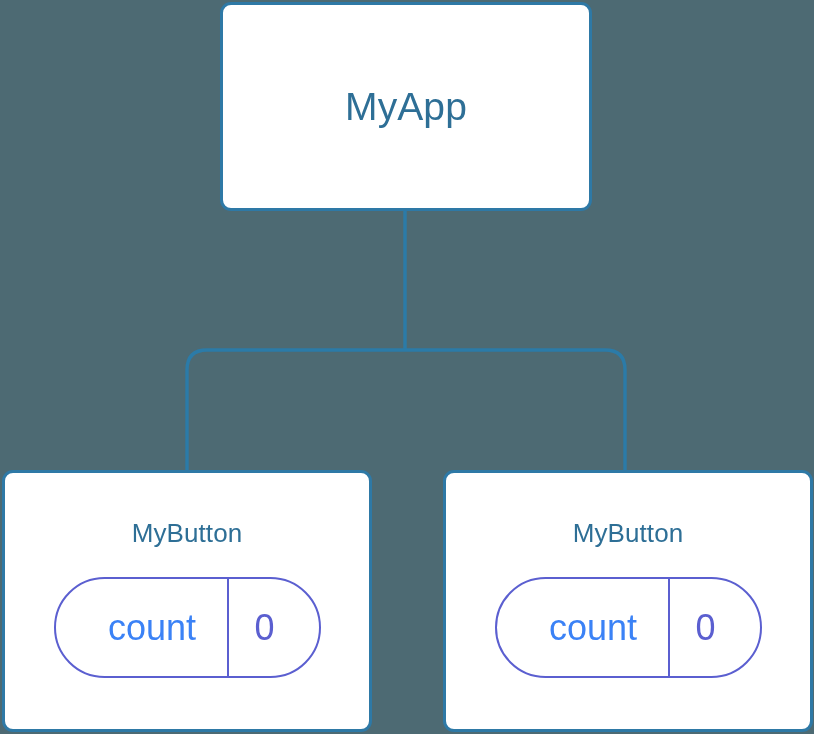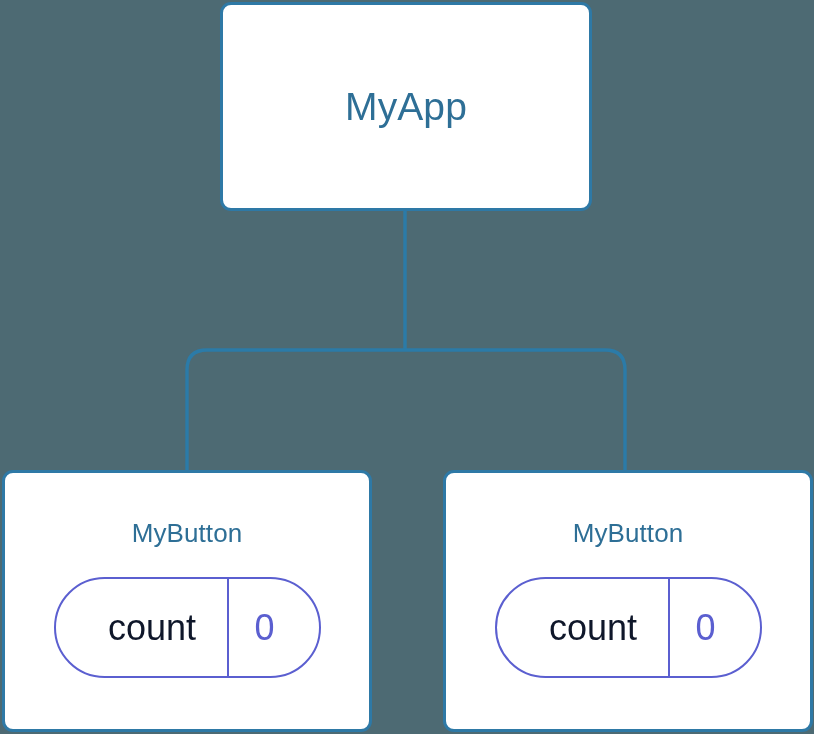--- a/index.html
+++ b/index.html
@@ -90,21 +90,21 @@
     display: flex;
     align-items: stretch;
     background: transparent;
   }
   .pill-key {
     flex: 0 0 173px;
     display: flex;
     align-items: center;
     justify-content: center;
     border-right: 2px solid #5b5fd0;
-    color: #0f172a;
+    color: #3b82f6;
     font-size: 36px;
     line-height: 1;
     padding-left: 22px;
     box-sizing: border-box;
   }
   .pill-value {
     flex: 1 1 auto;
     display: flex;
     align-items: center;
     justify-content: center;

